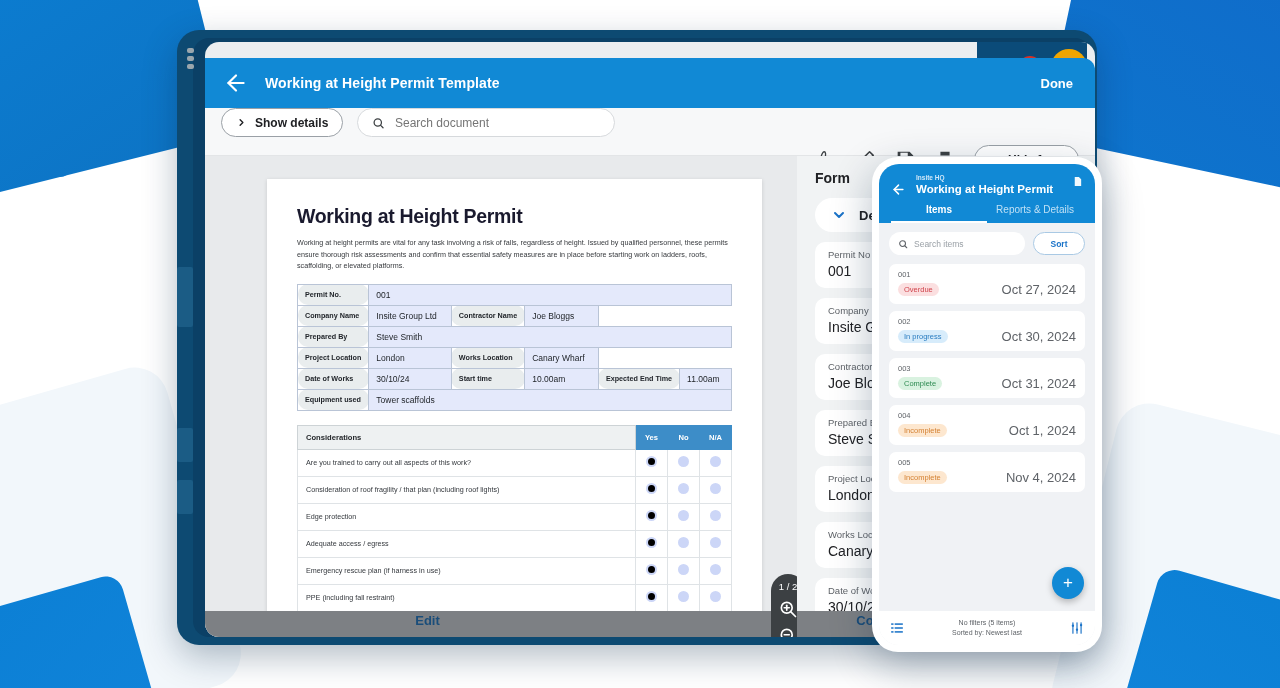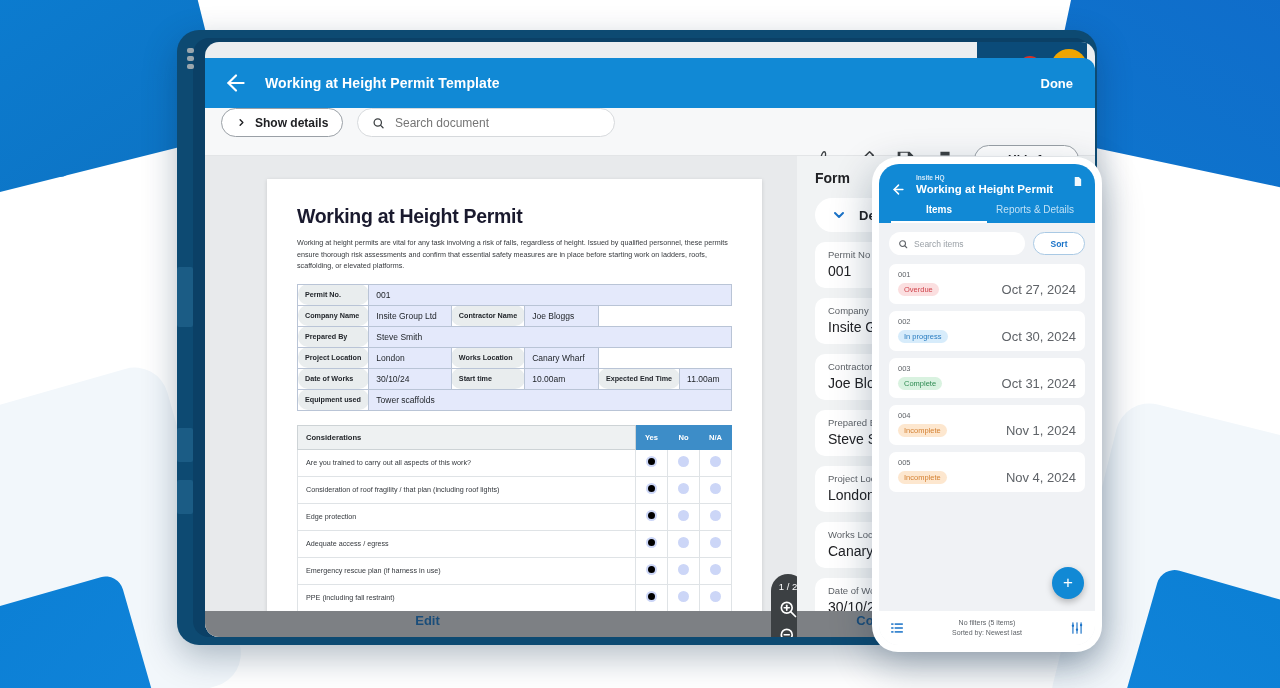--- a/index.html
+++ b/index.html
@@ -618,21 +618,21 @@
           <div class="num">003</div>
           <div class="row2">
             <span class="badge b-complete">Complete</span>
             <span class="date">Oct 31, 2024</span>
           </div>
         </div>
         <div class="ph-item">
           <div class="num">004</div>
           <div class="row2">
             <span class="badge b-incomplete">Incomplete</span>
-            <span class="date">Nov 1, 2024</span>
+            <span class="date">Oct 1, 2024</span>
           </div>
         </div>
         <div class="ph-item">
           <div class="num">005</div>
           <div class="row2">
             <span class="badge b-incomplete">Incomplete</span>
             <span class="date">Nov 4, 2024</span>
           </div>
         </div>
       </div>

